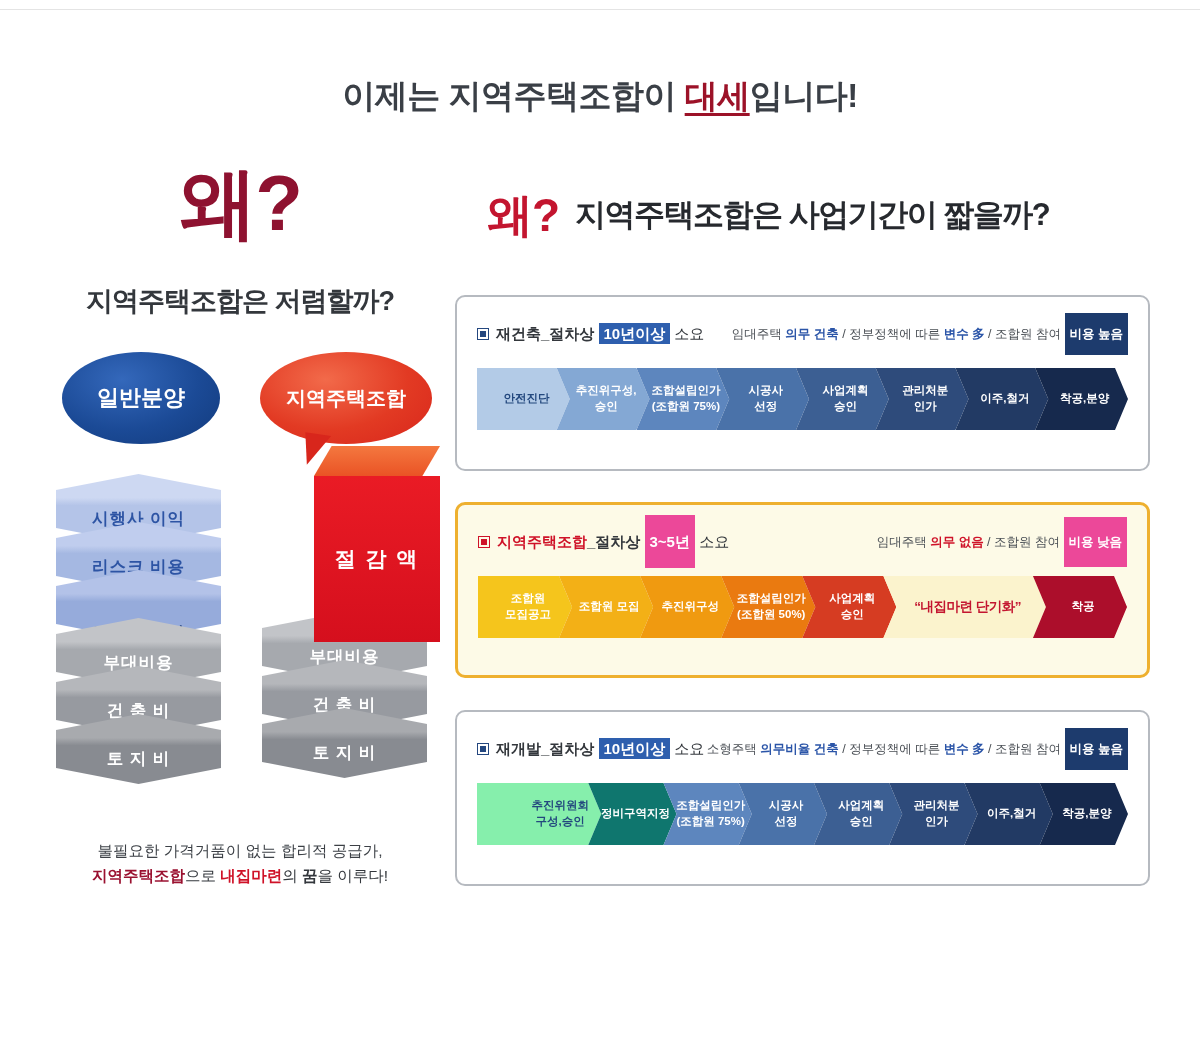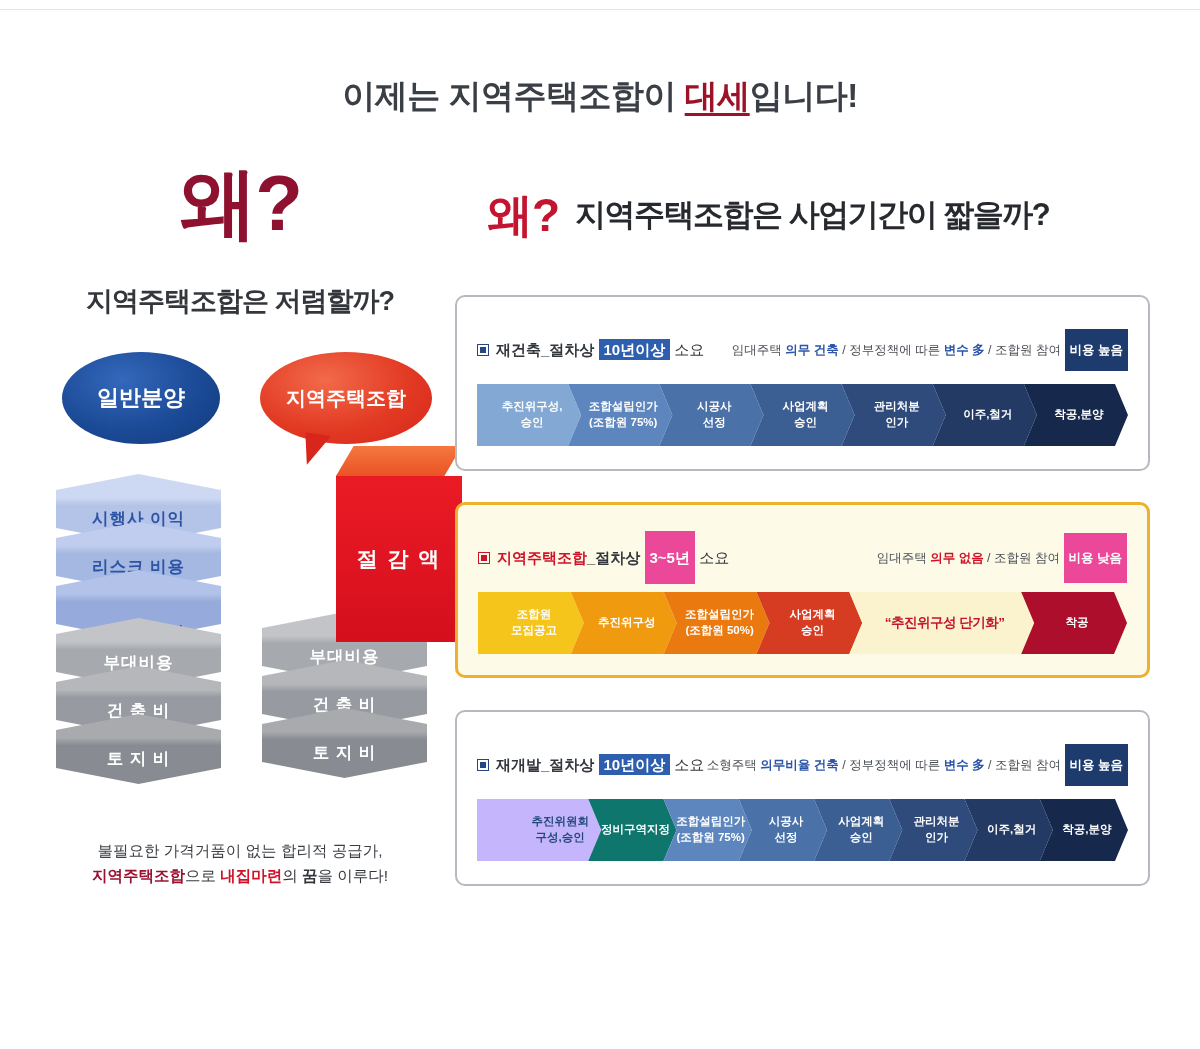--- a/index.html
+++ b/index.html
@@ -31,21 +31,21 @@
 
   .stack{position:absolute;width:165px;}
   .stack-left{left:56px;top:474px;}
   .stack-right{left:262px;top:612px;}
   .slab{height:70px;margin-top:-22px;display:flex;align-items:center;justify-content:center;
         padding-top:20px;box-sizing:border-box;
         clip-path:polygon(50% 0%,100% 23%,100% 77%,50% 100%,0% 77%,0% 23%);}
   .slab:first-child{margin-top:0;}
   .slab span{font-size:16.5px;font-weight:700;letter-spacing:1px;}
 
-  .cube{position:absolute;left:292px;top:446px;width:126px;padding-left:44px;}
+  .cube{position:absolute;left:270px;top:446px;width:126px;padding-left:44px;}
   .cube-top{height:30px;background:linear-gradient(180deg,#f4783f,#ea5325);
             clip-path:polygon(14% 0,100% 0,86% 100%,0 100%);}
   .cube-front{height:166px;background:linear-gradient(180deg,#ea1b25 0%,#d50f1d 100%);
               display:flex;align-items:center;justify-content:center;color:#fff;
               font-size:21px;font-weight:800;letter-spacing:2px;}
 
   .footer-l1{position:absolute;top:841px;left:20px;width:440px;text-align:center;
              font-size:15.5px;color:#3c4046;}
   .footer-l2{position:absolute;top:866px;left:20px;width:440px;text-align:center;
              font-size:15.5px;color:#3c4046;}
@@ -56,21 +56,21 @@
   .sg-plain{color:#4a4f55;}
 
   
   .right-heading{position:absolute;left:487px;top:192px;display:flex;align-items:flex-end;gap:16px;}
   .why-right{font-size:46px;font-weight:800;color:#c3152f;line-height:1;letter-spacing:-1px;}
   .q-right{font-size:31px;font-weight:700;color:#26292e;letter-spacing:-1.5px;padding-bottom:2px;}
 
   .procbox{position:absolute;left:455px;width:695px;height:176px;border:2px solid #b6bac0;
            border-radius:10px;background:#fff;box-sizing:border-box;padding:28px 20px 0;}
   .procbox.thick{border-width:3px;}
-  .box-head{display:flex;justify-content:space-between;align-items:center;margin-top:16px;}
+  .box-head{display:flex;justify-content:space-between;align-items:center;}
   .box-title{font-size:15px;color:#33373c;white-space:nowrap;}
   .marker{display:inline-block;width:12px;height:12px;box-sizing:border-box;padding:2px;
           border:1px solid #24477f;background-color:#24477f;background-clip:content-box;
           margin-right:7px;vertical-align:-1px;}
   .box-note{font-size:12.5px;color:#4a4f55;white-space:nowrap;}
   .sg-blue{color:#2b55a8;font-weight:700;}
   .sg-red{color:#cf1228;font-weight:700;}
   .sg-badge-blue{background:#2e5fae;color:#fff;font-weight:700;padding:2px 5px;}
   .sg-badge-navy{background:#1d3b6d;color:#fff;font-weight:700;padding:14px 5px;}
   .sg-badge-red{background:#ec4899;color:#fff;font-weight:700;padding:18px 5px;}
@@ -143,20 +143,23 @@
     <span class="why-right">왜?</span>
     <span class="q-right">지역주택조합은 사업기간이 짧을까?</span>
   </div>
 
   <section class="procbox" style="top: 295px; background: rgb(255, 255, 255); border-color: rgb(182, 186, 192);">
     <div class="box-head">
       <div class="box-title"><span class="marker" style="border-color: rgb(36, 71, 127); background-color: rgb(36, 71, 127);"></span><span><span class="sg-darkbold">재건축_절차상 </span><span class="sg-badge-blue">10년이상</span><span class="sg-dark"> 소요</span></span></div>
       <div class="box-note"><span class="sg-plain">임대주택 </span><span class="sg-blue">의무 건축</span><span class="sg-plain"> / 정부정책에 따른 </span><span class="sg-blue">변수 多</span><span class="sg-plain"> / 조합원 참여 </span><span class="sg-badge-navy">비용 높음</span></div>
     </div>
     <div class="flow">
+        <div class="step" style="background: rgb(179, 203, 231); color: rgb(35, 72, 126);">
+          <div>안전진단</div>
+        </div>
         <div class="step" style="background: rgb(132, 168, 212); color: rgb(255, 255, 255);">
           <div>추진위구성,</div>
           <div>승인</div>
         </div>
         <div class="step" style="background: rgb(93, 134, 190); color: rgb(255, 255, 255);">
           <div>조합설립인가</div>
           <div>(조합원 75%)</div>
         </div>
         <div class="step" style="background: rgb(74, 114, 169); color: rgb(255, 255, 255);">
           <div>시공사</div>
@@ -182,47 +185,50 @@
   <section class="procbox thick" style="top: 502px; background: rgb(253, 250, 231); border-color: rgb(238, 176, 47);">
     <div class="box-head">
       <div class="box-title"><span class="marker" style="border-color: rgb(207, 18, 40); background-color: rgb(207, 18, 40);"></span><span><span class="sg-red">지역주택조합</span><span class="sg-darkbold">_절차상 </span><span class="sg-badge-red">3~5년</span><span class="sg-dark"> 소요</span></span></div>
       <div class="box-note"><span class="sg-plain">임대주택 </span><span class="sg-red">의무 없음</span><span class="sg-plain"> / 조합원 참여 </span><span class="sg-badge-red">비용 낮음</span></div>
     </div>
     <div class="flow">
         <div class="step" style="background: rgb(245, 197, 28); color: rgb(255, 255, 255);">
           <div>조합원</div>
           <div>모집공고</div>
         </div>
+        <div class="step" style="background: rgb(243, 176, 22); color: rgb(255, 255, 255);">
+          <div>조합원 모집</div>
+        </div>
         <div class="step" style="background: rgb(240, 154, 16); color: rgb(255, 255, 255);">
           <div>추진위구성</div>
         </div>
         <div class="step" style="background: rgb(234, 122, 16); color: rgb(255, 255, 255);">
           <div>조합설립인가</div>
           <div>(조합원 50%)</div>
         </div>
         <div class="step" style="background: rgb(214, 60, 34); color: rgb(255, 255, 255);">
           <div>사업계획</div>
           <div>승인</div>
         </div>
         <div class="step wide" style="background: rgb(251, 243, 205); color: rgb(195, 21, 47);">
-          <div>“추진위구성 단기화”</div>
+          <div>“내집마련 단기화”</div>
         </div>
         <div class="step" style="background: rgb(172, 14, 43); color: rgb(255, 255, 255);">
           <div>착공</div>
         </div>
       </div>
   </section>
 
   <section class="procbox" style="top: 710px; background: rgb(255, 255, 255); border-color: rgb(182, 186, 192);">
     <div class="box-head">
       <div class="box-title"><span class="marker" style="border-color: rgb(36, 71, 127); background-color: rgb(36, 71, 127);"></span><span><span class="sg-darkbold">재개발_절차상 </span><span class="sg-badge-blue">10년이상</span><span class="sg-dark"> 소요</span></span></div>
       <div class="box-note"><span class="sg-plain">소형주택 </span><span class="sg-blue">의무비율 건축</span><span class="sg-plain"> / 정부정책에 따른 </span><span class="sg-blue">변수 多</span><span class="sg-plain"> / 조합원 참여 </span><span class="sg-badge-navy">비용 높음</span></div>
     </div>
     <div class="flow">
-        <div class="step" style="background: #c4b5fd; color: rgb(35, 72, 126); padding-left: 48px;">
+        <div class="step" style="background: #86efac; color: rgb(35, 72, 126); padding-left: 48px;">
           <div>추진위원회</div>
           <div>구성,승인</div>
         </div>
         <div class="step" style="background: #0f766e; color: rgb(255, 255, 255);">
           <div>정비구역지정</div>
         </div>
         <div class="step" style="background: rgb(93, 134, 190); color: rgb(255, 255, 255);">
           <div>조합설립인가</div>
           <div>(조합원 75%)</div>
         </div>

